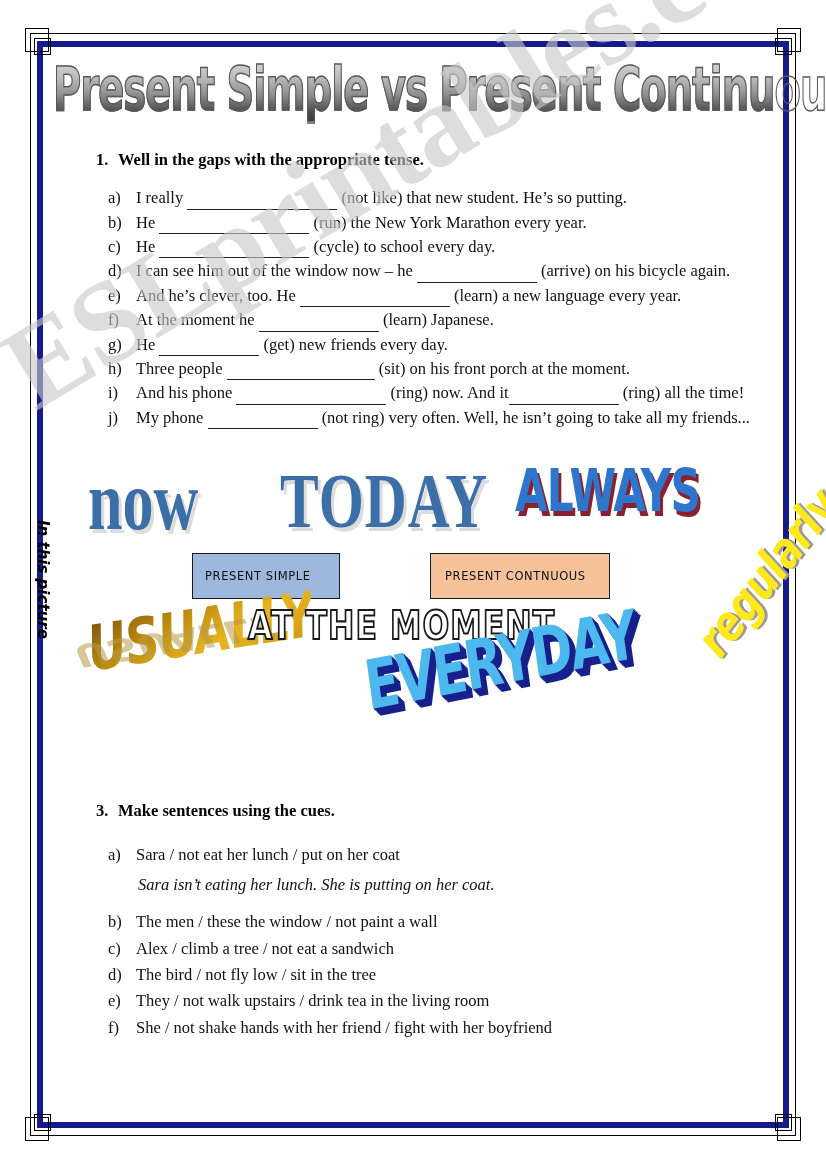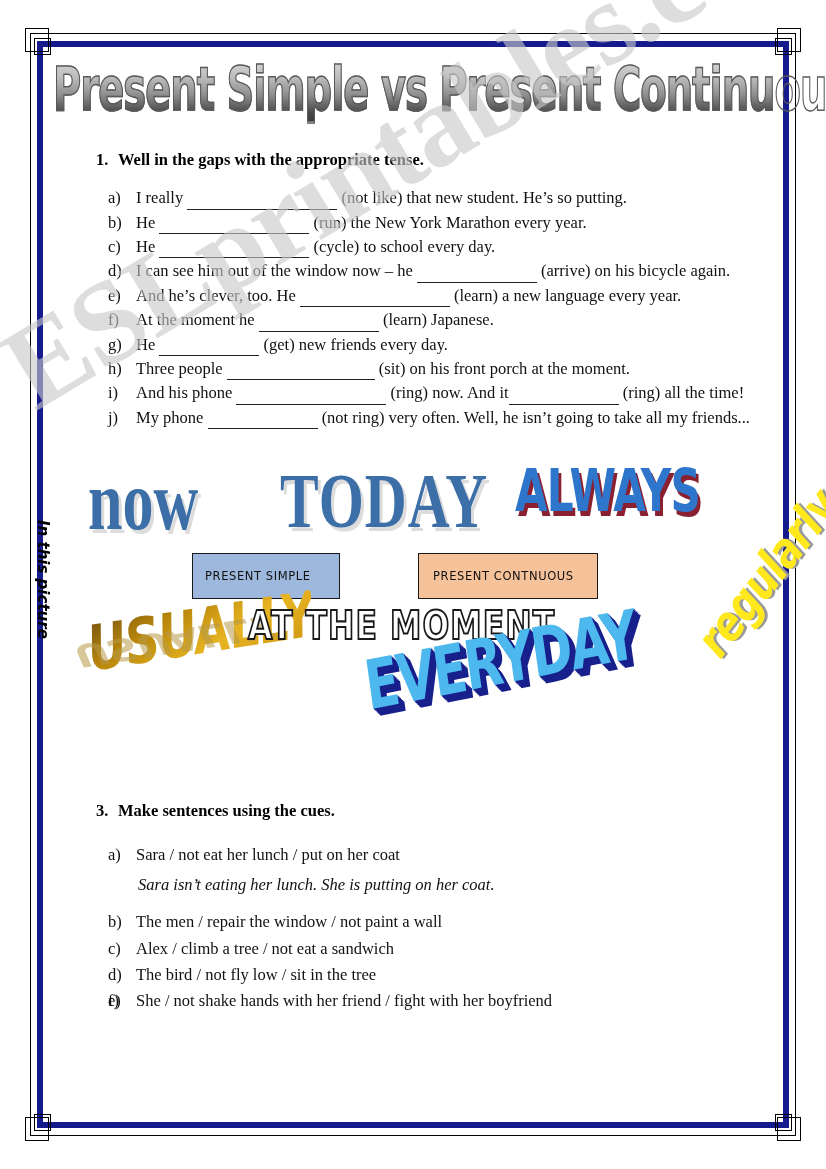--- a/index.html
+++ b/index.html
@@ -113,21 +113,21 @@
   }
 
   .tbox{
     position:absolute;border:1.6px solid #1a1a1a;
     font-family:"DejaVu Sans", sans-serif;
     font-size:11.5px;font-weight:normal;color:#111;
     display:flex;align-items:center;
     letter-spacing:.6px;
   }
   .tbox-simple{left:132px;top:110px;width:134px;height:44px;background:#9db8dc;padding-left:12px;}
-  .tbox-cont{left:358px;top:110px;width:164px;height:44px;background:#f6c29a;padding-left:14px;}
+  .tbox-cont{left:370px;top:110px;width:164px;height:44px;background:#f6c29a;padding-left:14px;}
 
   .wa-usually{
     left:22px;top:170px;
     font-family:"DejaVu Sans", sans-serif;
     font-size:48px;font-style:italic;
     background:linear-gradient(160deg,#6b4a12 0%,#b8860b 32%,#e8b422 62%,#c8920e 100%);
     -webkit-background-clip:text;background-clip:text;color:transparent;
     transform:rotate(-9deg) scaleY(1.3);transform-origin:left top;
     letter-spacing:-1px;
   }
@@ -240,21 +240,21 @@
       <div class="wa wa-moment">AT THE MOMENT</div>
       <div class="wa wa-everyday">EVERYDAY</div>
       <div class="wa wa-regularly">regularly</div>
     </div>
 
     <div class="ex-head" style="margin-top:18px;">
       <span class="num">3.</span><span>Make sentences using the cues.</span>
     </div>
     <ol class="items ex3" id="ex3-list">
         <li style="margin-bottom: 14px;"><span class="lbl">a)</span><span>Sara / not eat her lunch / put on her coat</span><span class="answer">Sara isn’t eating her lunch. She is putting on her coat.</span></li>
-        <li><span class="lbl">b)</span><span> The men / repair the window / not paint a wall</span></li>
+        <li><span class="lbl">b)</span><span> The men / these the window / not paint a wall</span></li>
         <li><span class="lbl">c)</span><span>Alex / climb a tree / not eat a sandwich</span></li>
         <li><span class="lbl">d)</span><span>The bird / not fly low / sit in the tree</span></li>
-        <li><span class="lbl">e)</span></li>
+        <li><span class="lbl">e)</span><span>They / not walk upstairs / drink tea in the living room</span></li>
         <li><span class="lbl">f)</span><span>She / not shake hands with her friend / fight with her boyfriend</span></li>
       </ol>
 
   </div>
 </div>
 
 </body></html>

